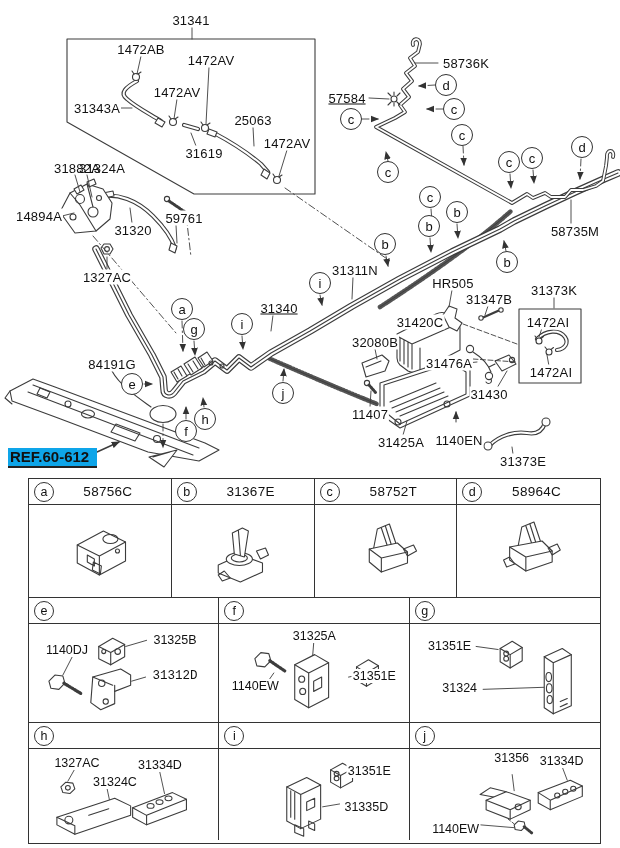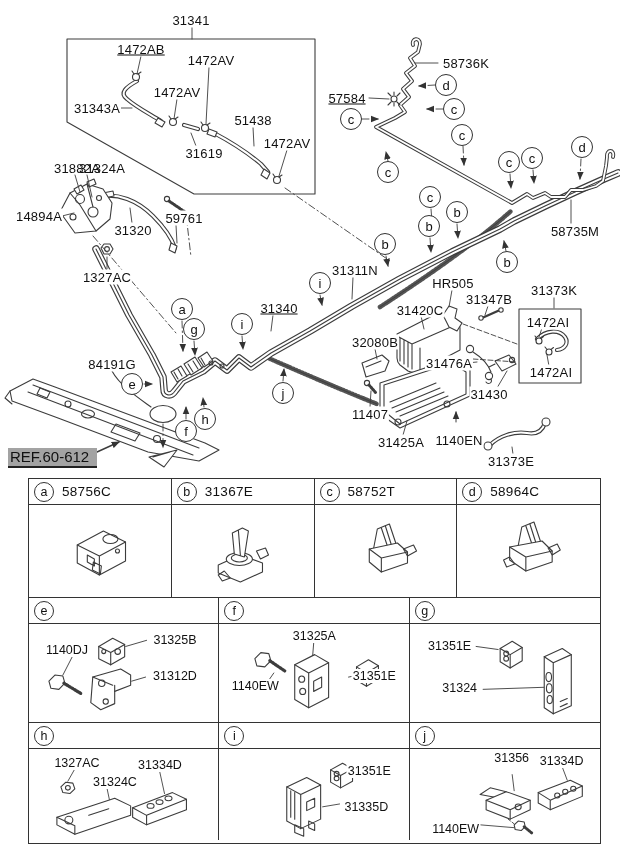--- a/index.html
+++ b/index.html
@@ -3,32 +3,32 @@
 <meta charset="utf-8">
 <style>
   html,body{margin:0;padding:0;background:#fff}
   body{width:620px;height:848px;position:relative;font-family:"Liberation Sans",sans-serif;color:#111;overflow:hidden}
   #diagram{position:absolute;left:0;top:0;width:620px;height:478px}
   #linework{position:absolute;left:0;top:0}
   #overlay{position:absolute;left:0;top:0;width:620px;height:478px;pointer-events:none}
   .plabel{position:absolute;transform:translate(-50%,-50%);font-size:13px;letter-spacing:.2px;background:#fff;padding:0 1px;white-space:nowrap}
   .plabel.nobg{background:transparent}
   .callout{position:absolute;width:22px;height:22px;box-sizing:border-box;border:1.4px solid #333;border-radius:50%;background:#fff;display:flex;align-items:center;justify-content:center;font-size:13px;transform:translate(-50%,-50%)}
-  #ref-label{position:absolute;left:8px;top:448px;font-size:15px;font-weight:normal;border-bottom:2.2px solid #222;padding:0 8px 1px 2px;background:#a3a3a3}
+  #ref-label{position:absolute;left:8px;top:448px;font-size:15px;font-weight:bold;border-bottom:2.2px solid #222;padding:0 8px 1px 2px;background:#0ea5e9}
   #legend{position:absolute;left:28px;top:478px;width:573px;height:366px;border:1.6px solid #333;box-sizing:border-box;background:#fff}
   .trow{display:grid}
   .trow+.trow{border-top:1.2px solid #333}
   .trow0{grid-template-columns:repeat(4,1fr);height:118px}
   .trow1{grid-template-columns:repeat(3,1fr);height:124px}
   .trow2{grid-template-columns:repeat(3,1fr);height:117px}
   .tcell{border-right:1.2px solid #333;display:flex;flex-direction:column;min-width:0;box-sizing:border-box}
   .tcell:last-child{border-right:none}
   .thead{height:25px;border-bottom:1.2px solid #333;display:flex;align-items:center;padding:0 5px;gap:8px;flex:none}
   .ccirc{width:20px;height:20px;box-sizing:border-box;border:1.2px solid #333;border-radius:50%;display:flex;align-items:center;justify-content:center;font-size:12.5px;flex:none;background:#fff}
-  .pnum{font-size:13.5px;flex:1;padding-right:12px;letter-spacing:.3px}
+  .pnum{font-size:13.5px;flex:1;text-align:center;padding-right:12px;letter-spacing:.3px}
   .tbody{position:relative;flex:1;overflow:hidden}
   .tbody svg{position:absolute;left:0;top:0;width:100%;height:100%}
   .clabel{position:absolute;transform:translate(-50%,-50%);font-size:12.5px;white-space:nowrap;background:#fff;padding:0 1px}
   .ln{stroke:#3c3c3c;stroke-width:1.1;fill:none;stroke-linecap:round;stroke-linejoin:round}
 </style>
 </head>
 <body>
 
 <div id="diagram">
   <svg id="linework" width="620" height="478" viewBox="0 0 620 478">
@@ -205,52 +205,52 @@
         <line x1="204" y1="407" x2="203" y2="398" marker-end="url(#ah)"></line>
         <line x1="283" y1="381" x2="284" y2="369" marker-end="url(#ah)"></line>
         <line x1="163" y1="424" x2="163" y2="447" marker-end="url(#ah)"></line>
       </g>
       <line x1="456" y1="422" x2="456" y2="412" stroke-width="1" marker-end="url(#ah)"></line>
       <line x1="97" y1="452" x2="119" y2="442" stroke-width="1.4" marker-end="url(#ah)"></line>
     </g>
   </svg>
   <div id="overlay">
       <div class="plabel" style="left: 191px; top: 20px;">31341</div>
-      <div class="plabel" style="left: 141px; top: 49px; text-decoration: underline;">1472AB</div>
+      <div class="plabel" style="left: 141px; top: 49px;">1472AB</div>
       <div class="plabel" style="left: 211px; top: 60px;">1472AV</div>
       <div class="plabel" style="left: 177px; top: 92px;">1472AV</div>
       <div class="plabel" style="left: 97px; top: 108px;">31343A</div>
-      <div class="plabel" style="left: 253px; top: 120px;">51438</div>
+      <div class="plabel" style="left: 253px; top: 120px;">25063</div>
       <div class="plabel" style="left: 204px; top: 153px;">31619</div>
       <div class="plabel" style="left: 287px; top: 143px;">1472AV</div>
       <div class="plabel" style="left: 347px; top: 98px; text-decoration: underline;">57584</div>
       <div class="plabel" style="left: 466px; top: 63px;">58736K</div>
       <div class="plabel nobg" style="left: 77px; top: 168px;">31882A</div>
       <div class="plabel nobg" style="left: 102px; top: 168px;">31324A</div>
       <div class="plabel" style="left: 39px; top: 216px;">14894A</div>
       <div class="plabel" style="left: 184px; top: 218px;">59761</div>
       <div class="plabel" style="left: 133px; top: 230px;">31320</div>
       <div class="plabel" style="left: 107px; top: 277px;">1327AC</div>
       <div class="plabel" style="left: 575px; top: 231px;">58735M</div>
       <div class="plabel" style="left: 355px; top: 270px;">31311N</div>
       <div class="plabel" style="left: 279px; top: 308px; text-decoration: underline;">31340</div>
       <div class="plabel" style="left: 112px; top: 364px;">84191G</div>
       <div class="plabel" style="left: 453px; top: 283px;">HR505</div>
       <div class="plabel" style="left: 489px; top: 299px;">31347B</div>
       <div class="plabel" style="left: 554px; top: 290px; text-align: right;">31373K</div>
-      <div class="plabel" style="left: 420px; top: 310px;">31420C</div>
+      <div class="plabel" style="left: 420px; top: 322px;">31420C</div>
       <div class="plabel" style="left: 548px; top: 322px;">1472AI</div>
       <div class="plabel" style="left: 375px; top: 342px;">32080B</div>
       <div class="plabel" style="left: 449px; top: 363px;">31476A</div>
       <div class="plabel" style="left: 551px; top: 372px;">1472AI</div>
       <div class="plabel" style="left: 489px; top: 394px;">31430</div>
       <div class="plabel" style="left: 370px; top: 414px;">11407</div>
       <div class="plabel" style="left: 401px; top: 442px;">31425A</div>
       <div class="plabel" style="left: 459px; top: 440px;">1140EN</div>
-      <div class="plabel" style="left: 511px; top: 461px;">31373E</div>
+      <div class="plabel" style="left: 523px; top: 461px;">31373E</div>
       <div class="callout" style="left: 446px; top: 85px;">d</div>
       <div class="callout" style="left: 454px; top: 109px;">c</div>
       <div class="callout" style="left: 462px; top: 135px;">c</div>
       <div class="callout" style="left: 351px; top: 119px;">c</div>
       <div class="callout" style="left: 388px; top: 172px;">c</div>
       <div class="callout" style="left: 430px; top: 197px;">c</div>
       <div class="callout" style="left: 509px; top: 162px;">c</div>
       <div class="callout" style="left: 532px; top: 158px;">c</div>
       <div class="callout" style="left: 582px; top: 147px;">d</div>
       <div class="callout" style="left: 457px; top: 212px;">b</div>
@@ -366,21 +366,21 @@
                 <circle cx="75" cy="27" r="2"></circle>
   <path d="M64,52 L92,44 L102,50 L102,60 L86,66 L86,78 L72,84 L62,77 Z" fill="#fff"></path>
   <path d="M86,66 L86,60 M64,52 L84,60"></path>
                 <circle cx="73" cy="58" r="3.2"></circle>
                 <circle cx="77" cy="76" r="2.6"></circle>
 </g>
             </svg>
           </div>
           <div class="clabel" style="left: 38px; top: 26px;">1140DJ</div>
           <div class="clabel" style="left: 146px; top: 16px;">31325B</div>
-          <div class="clabel" style="left: 146px; top: 52px;">31312D</div>
+          <div class="clabel" style="left: 146px; top: 52px; font-family: Liberation Mono, monospace;">31312D</div>
         </div>
       </div>
       <div class="tcell">
         <div class="thead">
           <span class="ccirc">f</span>
         </div>
         <div class="tbody">
           <div style="position: absolute; inset: 0px;">
             <svg viewBox="0 0 190 96" preserveAspectRatio="none">
               <g class="ln">

